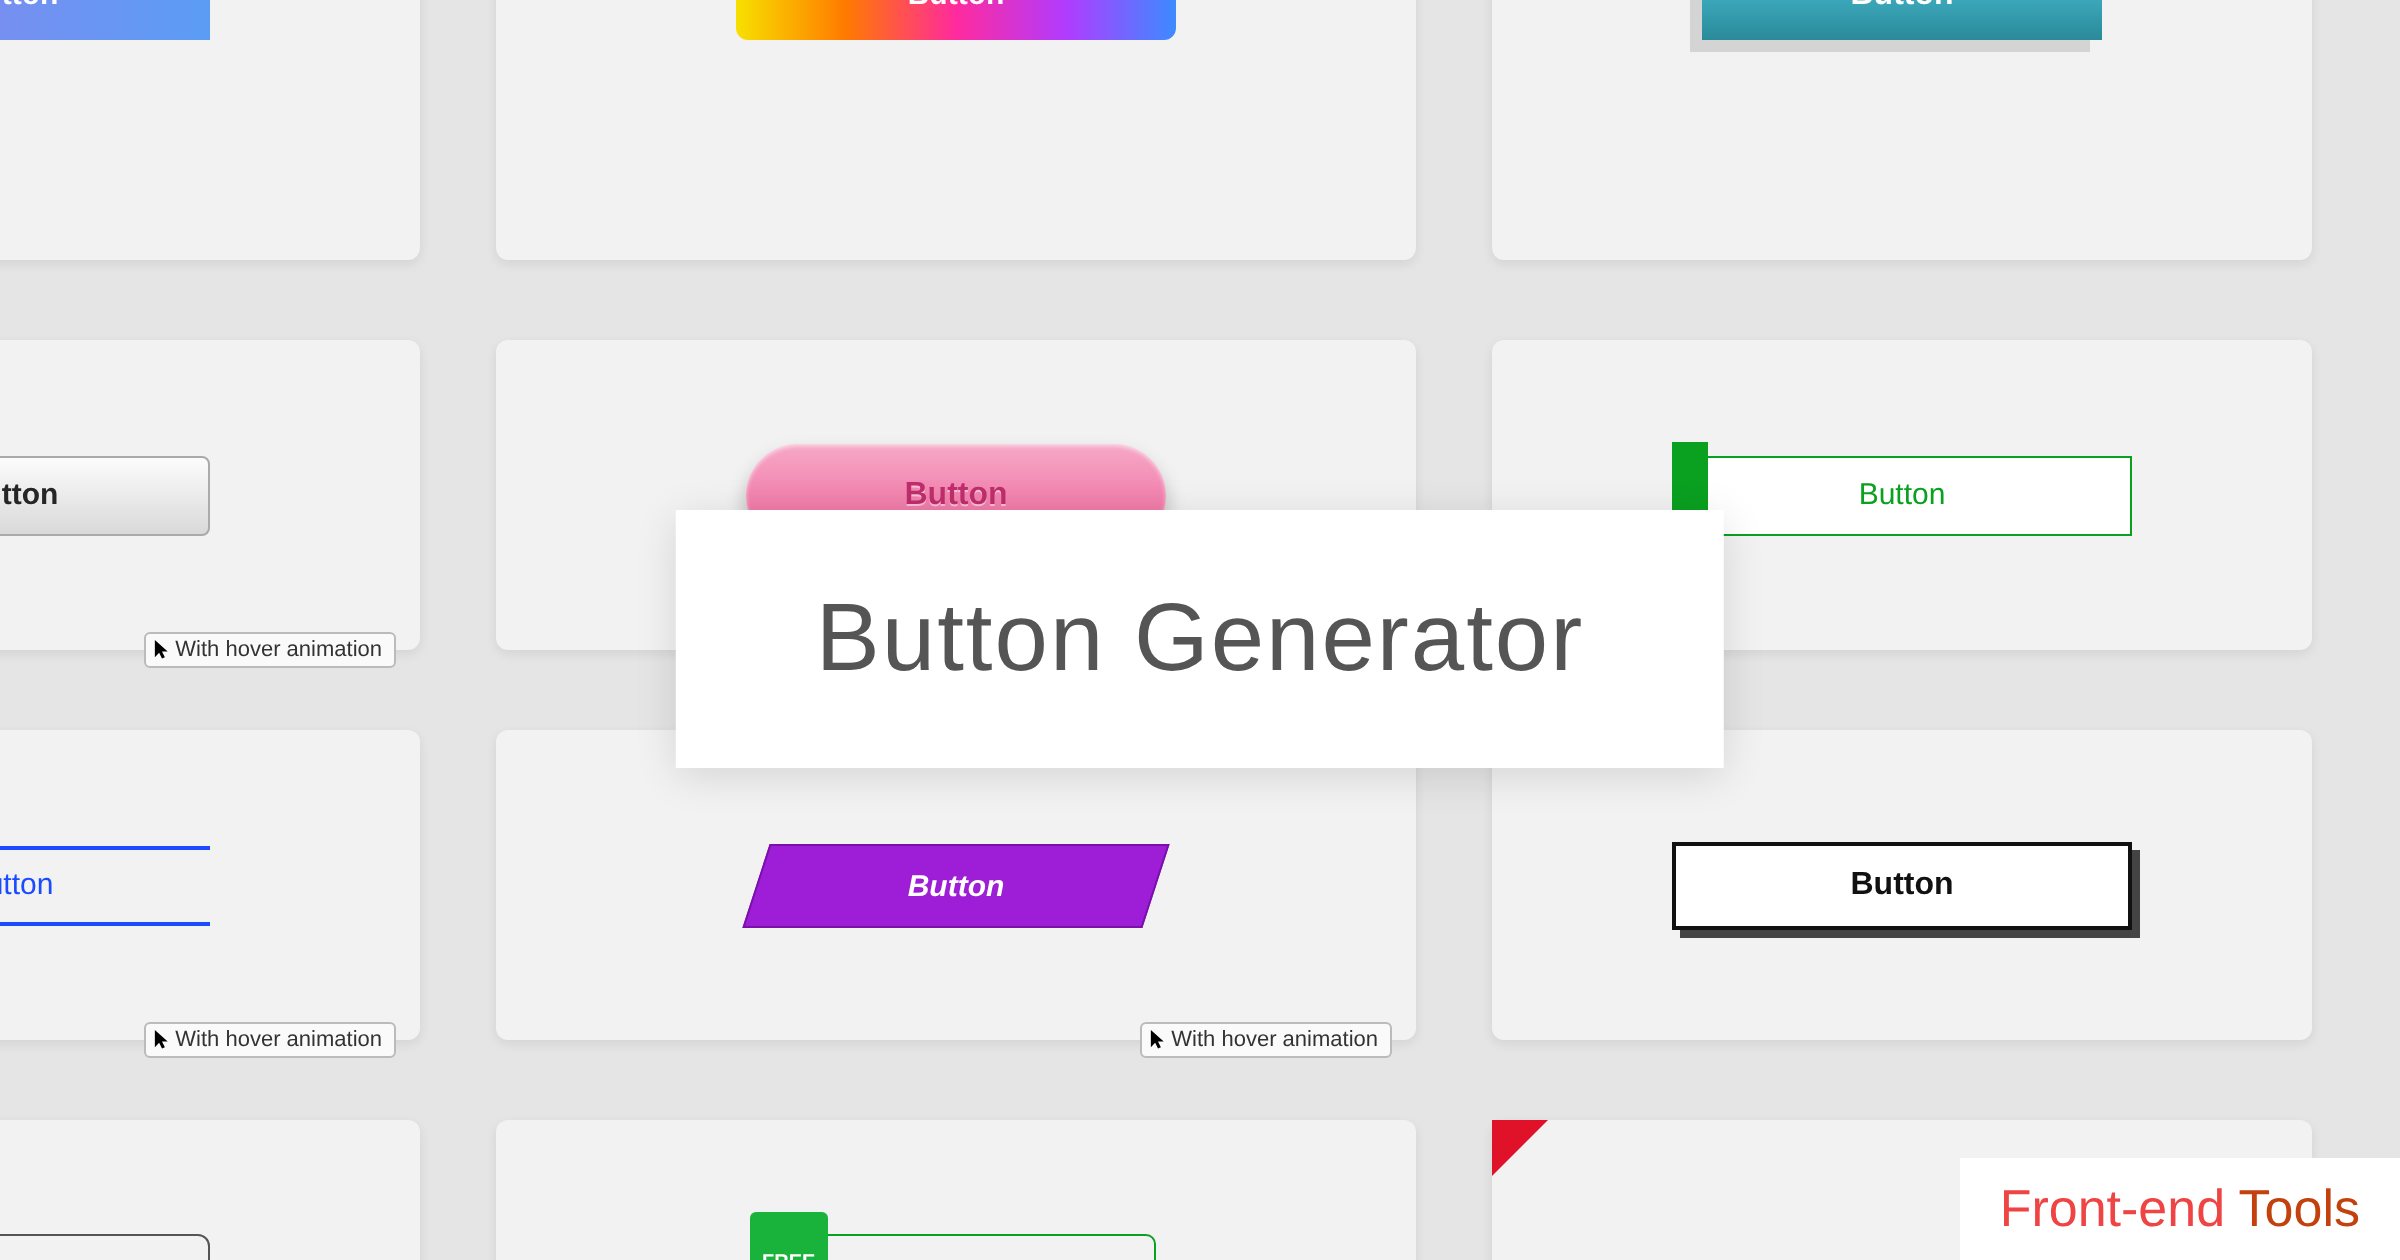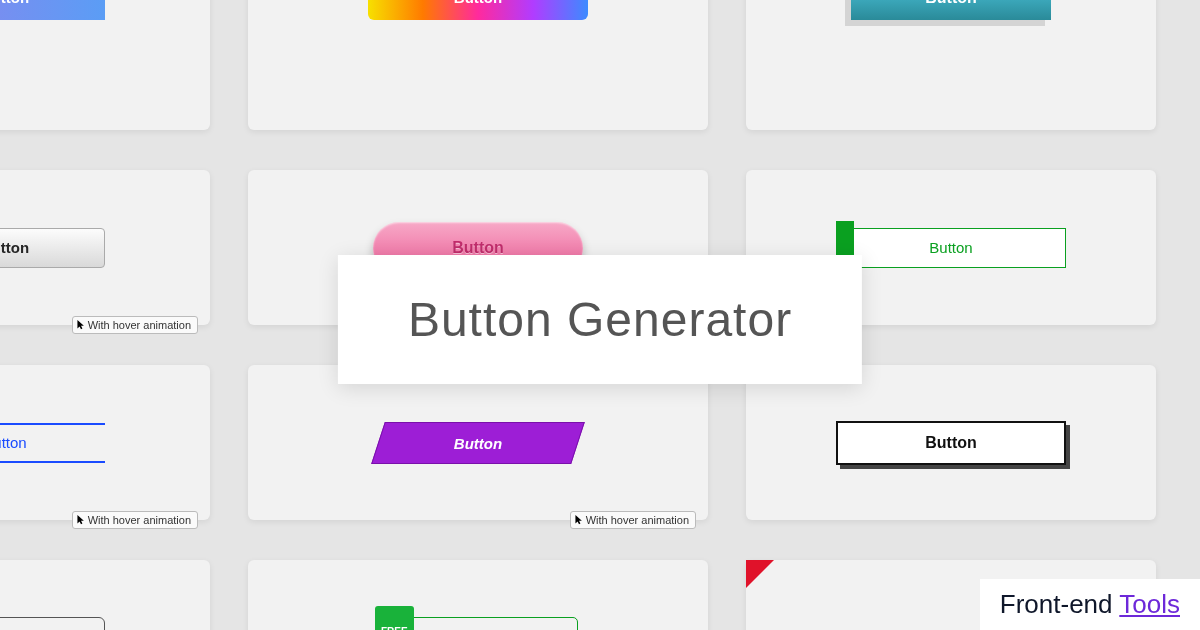--- a/index.html
+++ b/index.html
@@ -158,22 +158,22 @@
     font-size:48px; font-weight:400; color:#555;
     letter-spacing:1px;
   }
 
   
   .brand {
     position:absolute; bottom:0; right:0;
     background:#fff; padding: 10px 20px;
     font-size:26px; font-weight:400;
   }
-  .brand .a { color:#0f172a; }
-  .brand .b { color:#6d28d9;text-decoration:underline; }
+  .brand .a { color:#ef4444; }
+  .brand .b { color:#c2410c; }
 </style>
 </head>
 <body>
 
 <div class="grid">
 
   <div class="card">
     <div class="btn-grad-blue">Button</div>
   </div>
   <div class="card">

